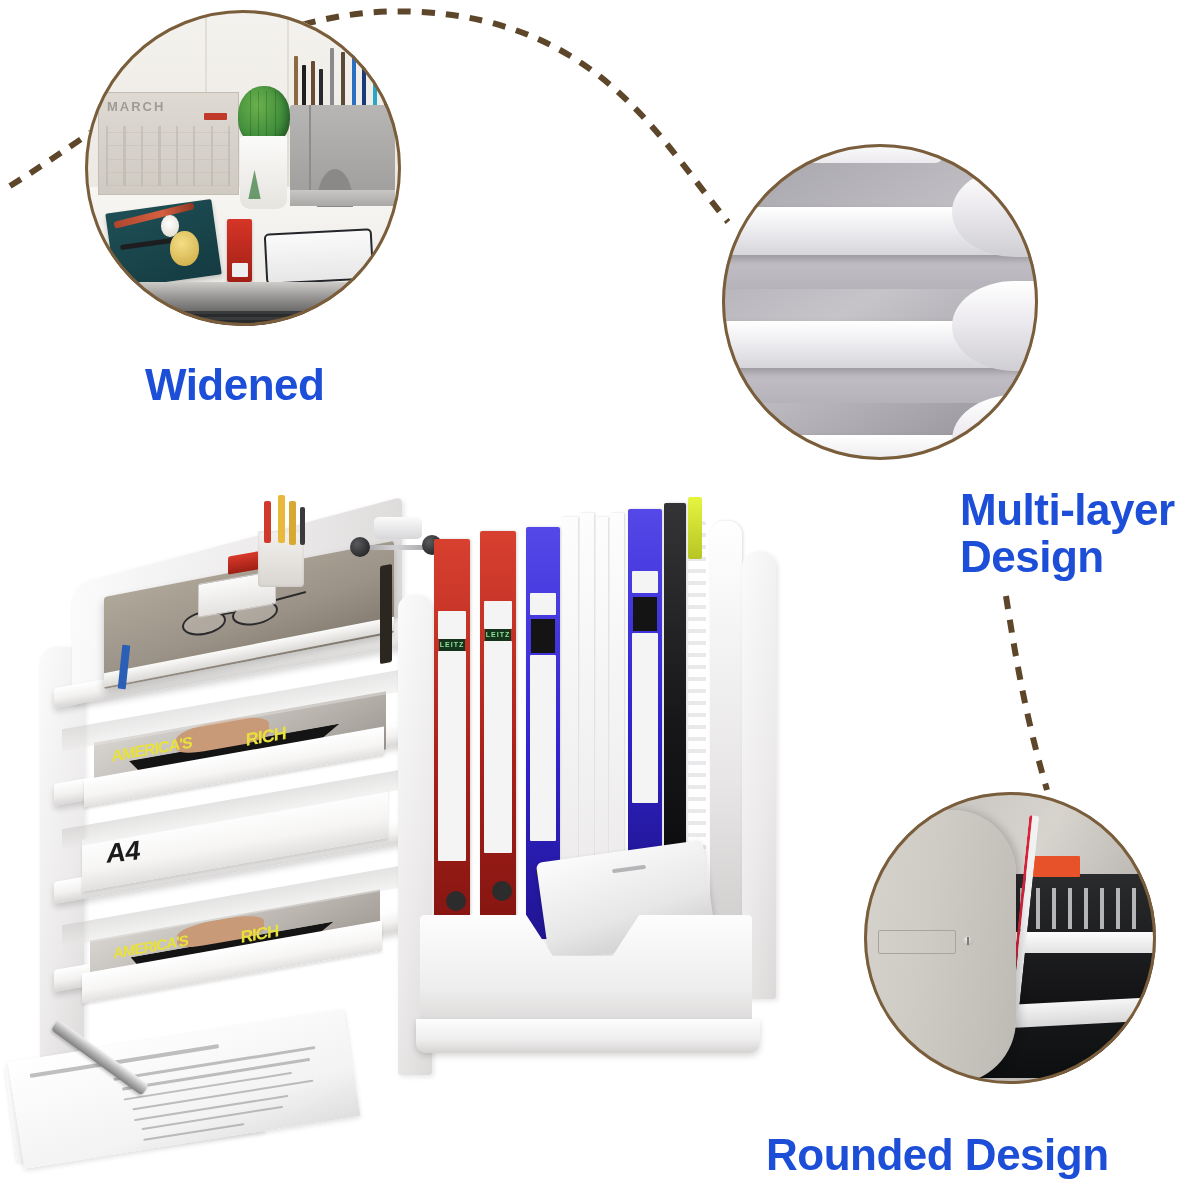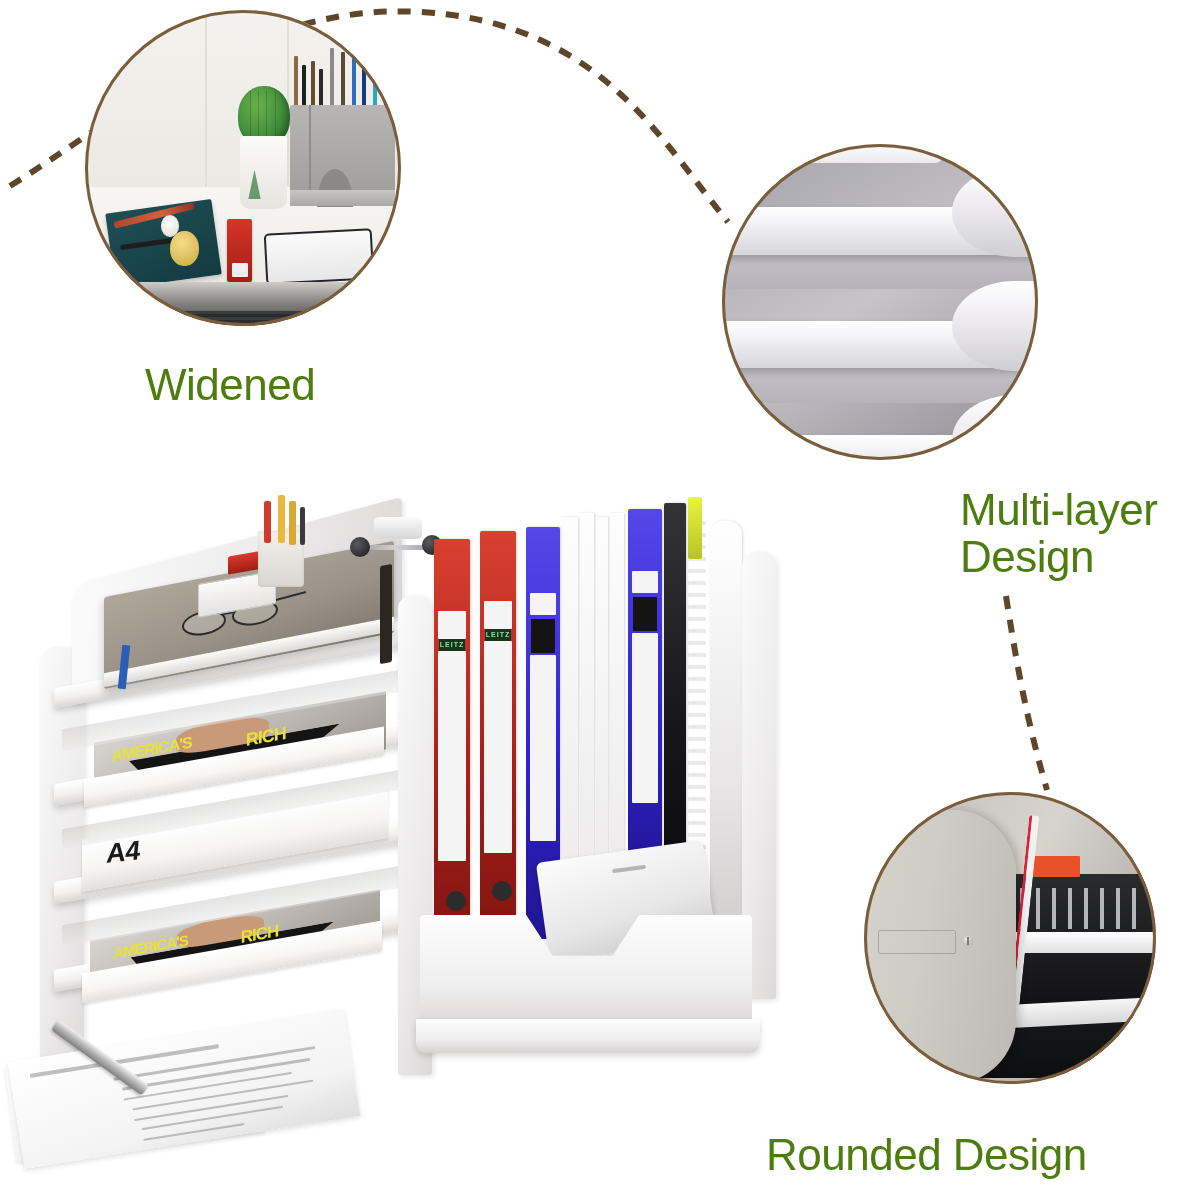--- a/index.html
+++ b/index.html
@@ -14,21 +14,21 @@
 
   
   .callout{position:absolute;border-radius:50%;overflow:hidden;
            box-sizing:border-box;background:#fff;}
   .callout .inner{position:absolute;left:0;top:0;width:100%;height:100%;
                   border-radius:50%;overflow:hidden;}
   .ring{position:absolute;border-radius:50%;box-sizing:border-box;
         border:3px solid #7a5d3a;pointer-events:none;}
 
   
-  .label{position:absolute;color:#4d7c0f;font-weight:400;
+  .label{position:absolute;color:#1d4ed8;font-weight:700;
          letter-spacing:-0.5px;line-height:1.06;white-space:pre-line;}
 
   
   .deskscene{position:absolute;inset:0;background:#efece7;}
   .ds-wall{position:absolute;left:0;top:0;width:100%;height:56%;
            background:linear-gradient(180deg,#f4f2ee 0%,#ece9e3 100%);}
   .ds-wallseam{position:absolute;top:0;width:2px;height:56%;background:#e2ded6;}
   .ds-desk{position:absolute;left:0;top:56%;width:100%;height:44%;
            background:linear-gradient(180deg,#f7f6f3 0%,#e9e7e2 100%);}
   .ds-calendar{position:absolute;left:4%;top:26%;width:44%;height:32%;
@@ -352,20 +352,26 @@
   </div>
 
   <div class="callout" style="left:85px;top:10px;width:316px;height:316px;">
     <div class="inner">
       <div class="deskscene">
         <div class="ds-wall"></div>
         <div class="ds-wallseam" style="left:38%;"></div>
         <div class="ds-wallseam" style="left:64%;"></div>
         <div class="ds-desk"></div>
 
+        <div class="ds-calendar">
+          <div class="ds-cal-head" style="color:#6f6a63;font-size:13px;font-weight:700;letter-spacing:2px;
+                      background:transparent;"><span>MARCH</span></div>
+          <div class="ds-cal-grid"></div>
+          <div class="ds-cal-red"></div>
+        </div>
 
         <div class="ds-cactus">
           <i style="left:22%"></i>
             <i style="left:38%"></i>
             <i style="left:54%"></i>
             <i style="left:70%"></i>
         </div>
         <div class="ds-pot"></div>
 
         <div class="ds-pens">

